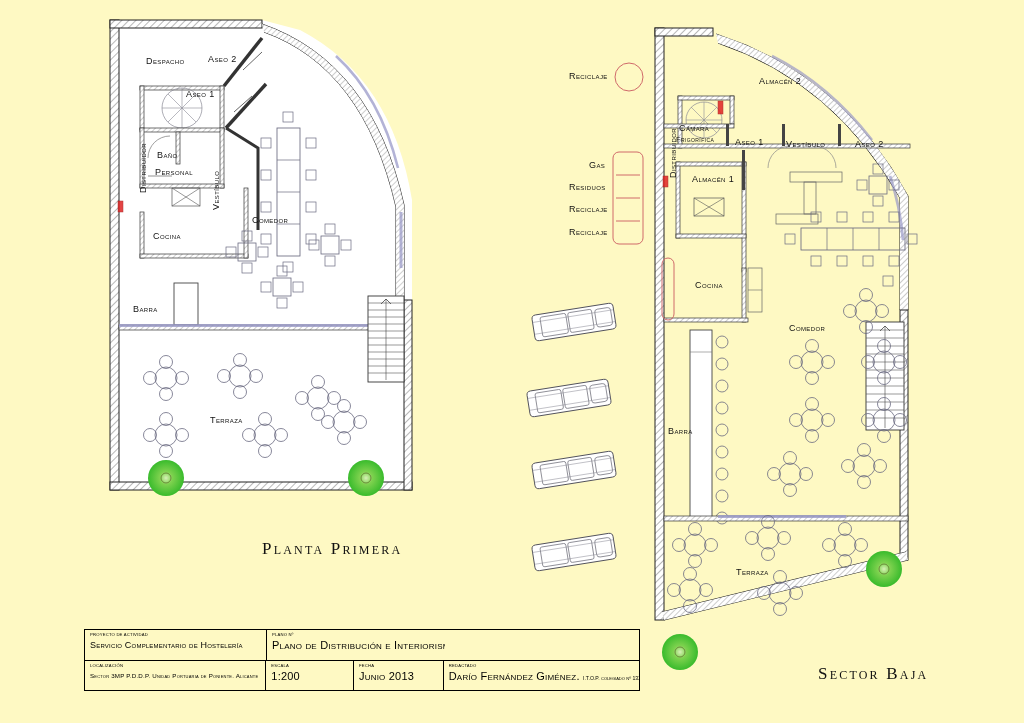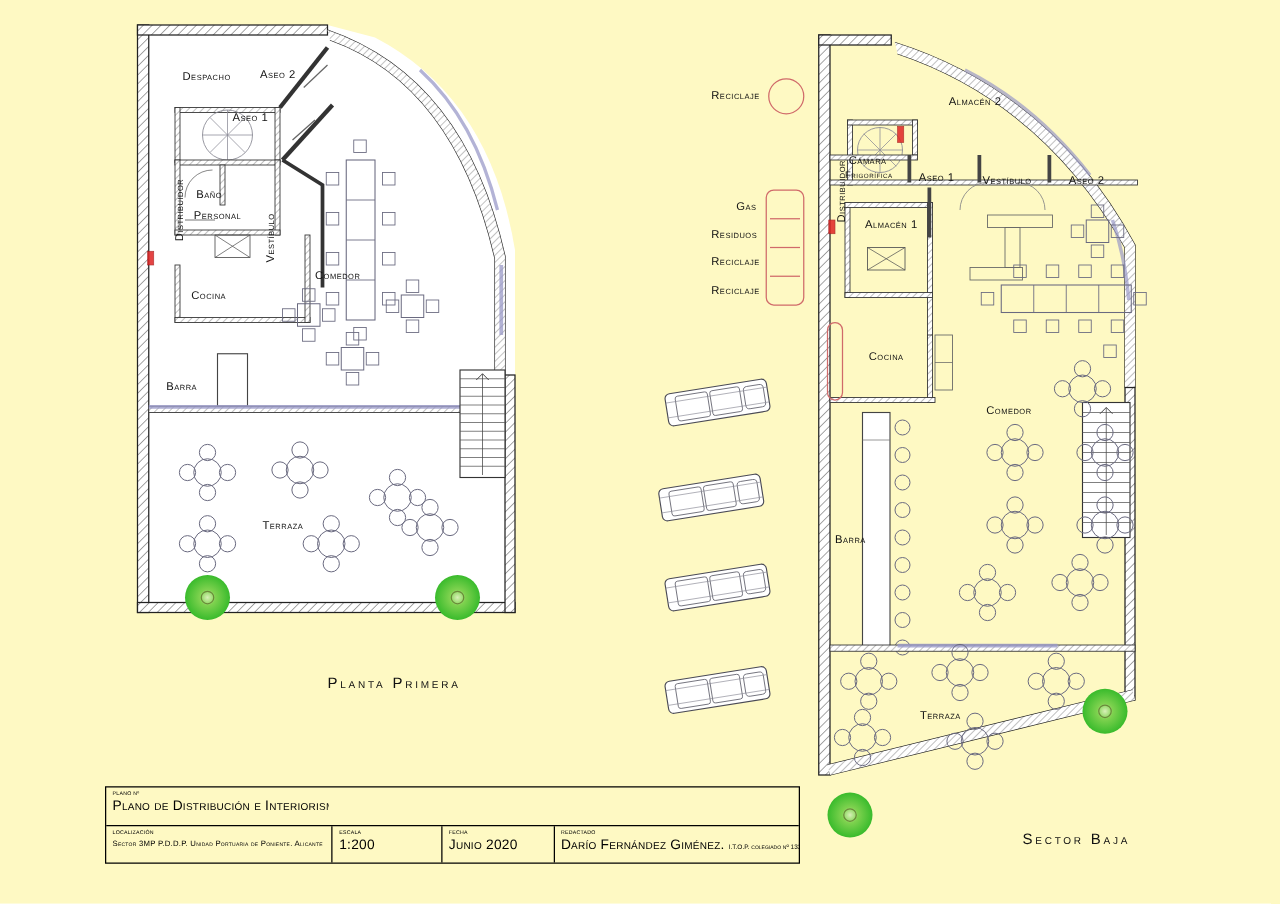--- a/index.html
+++ b/index.html
@@ -5,22 +5,22 @@
   html,body{margin:0;padding:0;background:#ffffff;}
   body{width:1024px;height:723px;overflow:hidden;
        font-family:"Liberation Sans",sans-serif;color:#1a1a1a;}
   #sheet{position:relative;width:1024px;height:723px;background:#fef9c3;}
   svg.plan{position:absolute;left:0;top:0;width:1024px;height:723px;}
   .lbl{position:absolute;font-family:"Liberation Sans",sans-serif;
        font-size:9px;letter-spacing:.4px;color:#111;white-space:nowrap;
        font-variant:small-caps;text-transform:capitalize;}
   .lbl.small{font-size:7.5px;}
   .lbl.rot{transform-origin:0 0;transform:rotate(-90deg);}
-  .floor-title{position:absolute;font-size:12px;letter-spacing:2.2px;
-       color:#111;white-space:nowrap;font-variant:small-caps;}
+  .floor-title{position:absolute;font-size:17px;letter-spacing:2.2px;
+       color:#111;white-space:nowrap;font-variant:small-caps;font-family:Liberation Serif, serif;}
   
   #titleblock{position:absolute;left:84px;top:629px;width:556px;height:62px;
       border:1.3px solid #000;display:flex;flex-direction:column;box-sizing:border-box;}
   .tb-row{display:flex;flex:1;border-bottom:1px solid #000;}
   .tb-row:last-child{border-bottom:none;justify-content:space-between;}
   .tb-cell{border-right:1px solid #000;padding:2px 5px 0 5px;box-sizing:border-box;
       display:flex;flex-direction:column;justify-content:flex-start;overflow:hidden;}
   .tb-cell:last-child{border-right:none;}
   .tb-head{font-size:4.2px;letter-spacing:.2px;color:#000;line-height:6px;
       text-transform:uppercase;}
@@ -369,37 +369,41 @@
 <div class="lbl" style="left:855px;top:139px;">Aseo 2</div>
 <div class="lbl" style="left:692px;top:174px;">Almacén 1</div>
 <div class="lbl" style="left:695px;top:280px;">Cocina</div>
 <div class="lbl" style="left:789px;top:323px;">Comedor</div>
 <div class="lbl" style="left:668px;top:426px;">Barra</div>
 <div class="lbl" style="left:736px;top:567px;">Terraza</div>
 <div class="floor-title" style="left:818px;top:664px;">Sector Baja</div>
 
 <div id="titleblock">
   <div class="tb-row">
+    <div class="tb-cell c-proj">
+      <div class="tb-head">Proyecto de Actividad</div>
+      <div class="tb-val">Servicio Complementario de Hostelería</div>
+    </div>
     <div class="tb-cell c-plano">
       <div class="tb-head">Plano nº</div>
       <div class="tb-val big">Plano de Distribución e Interiorismo</div>
     </div>
   </div>
   <div class="tb-row">
     <div class="tb-cell c-loc">
       <div class="tb-head">Localización</div>
       <div class="tb-val" style="font-size:6.2px;line-height:11px;">Sector 3MP P.D.D.P. Unidad Portuaria de Poniente. Alicante</div>
     </div>
     <div class="tb-cell c-esc">
       <div class="tb-head">Escala</div>
       <div class="tb-val big">1:200</div>
     </div>
     <div class="tb-cell c-fec">
       <div class="tb-head">Fecha</div>
-      <div class="tb-val big">Junio 2020</div>
+      <div class="tb-val big">Junio 2013</div>
     </div>
     <div class="tb-cell c-red">
       <div class="tb-head">Redactado</div>
       <div class="tb-val big">
         <span>Darío Fernández Giménez.</span>
         <span class="sub">I.T.O.P. colegiado nº 13284</span>
       </div>
     </div>
   </div>
 </div>

